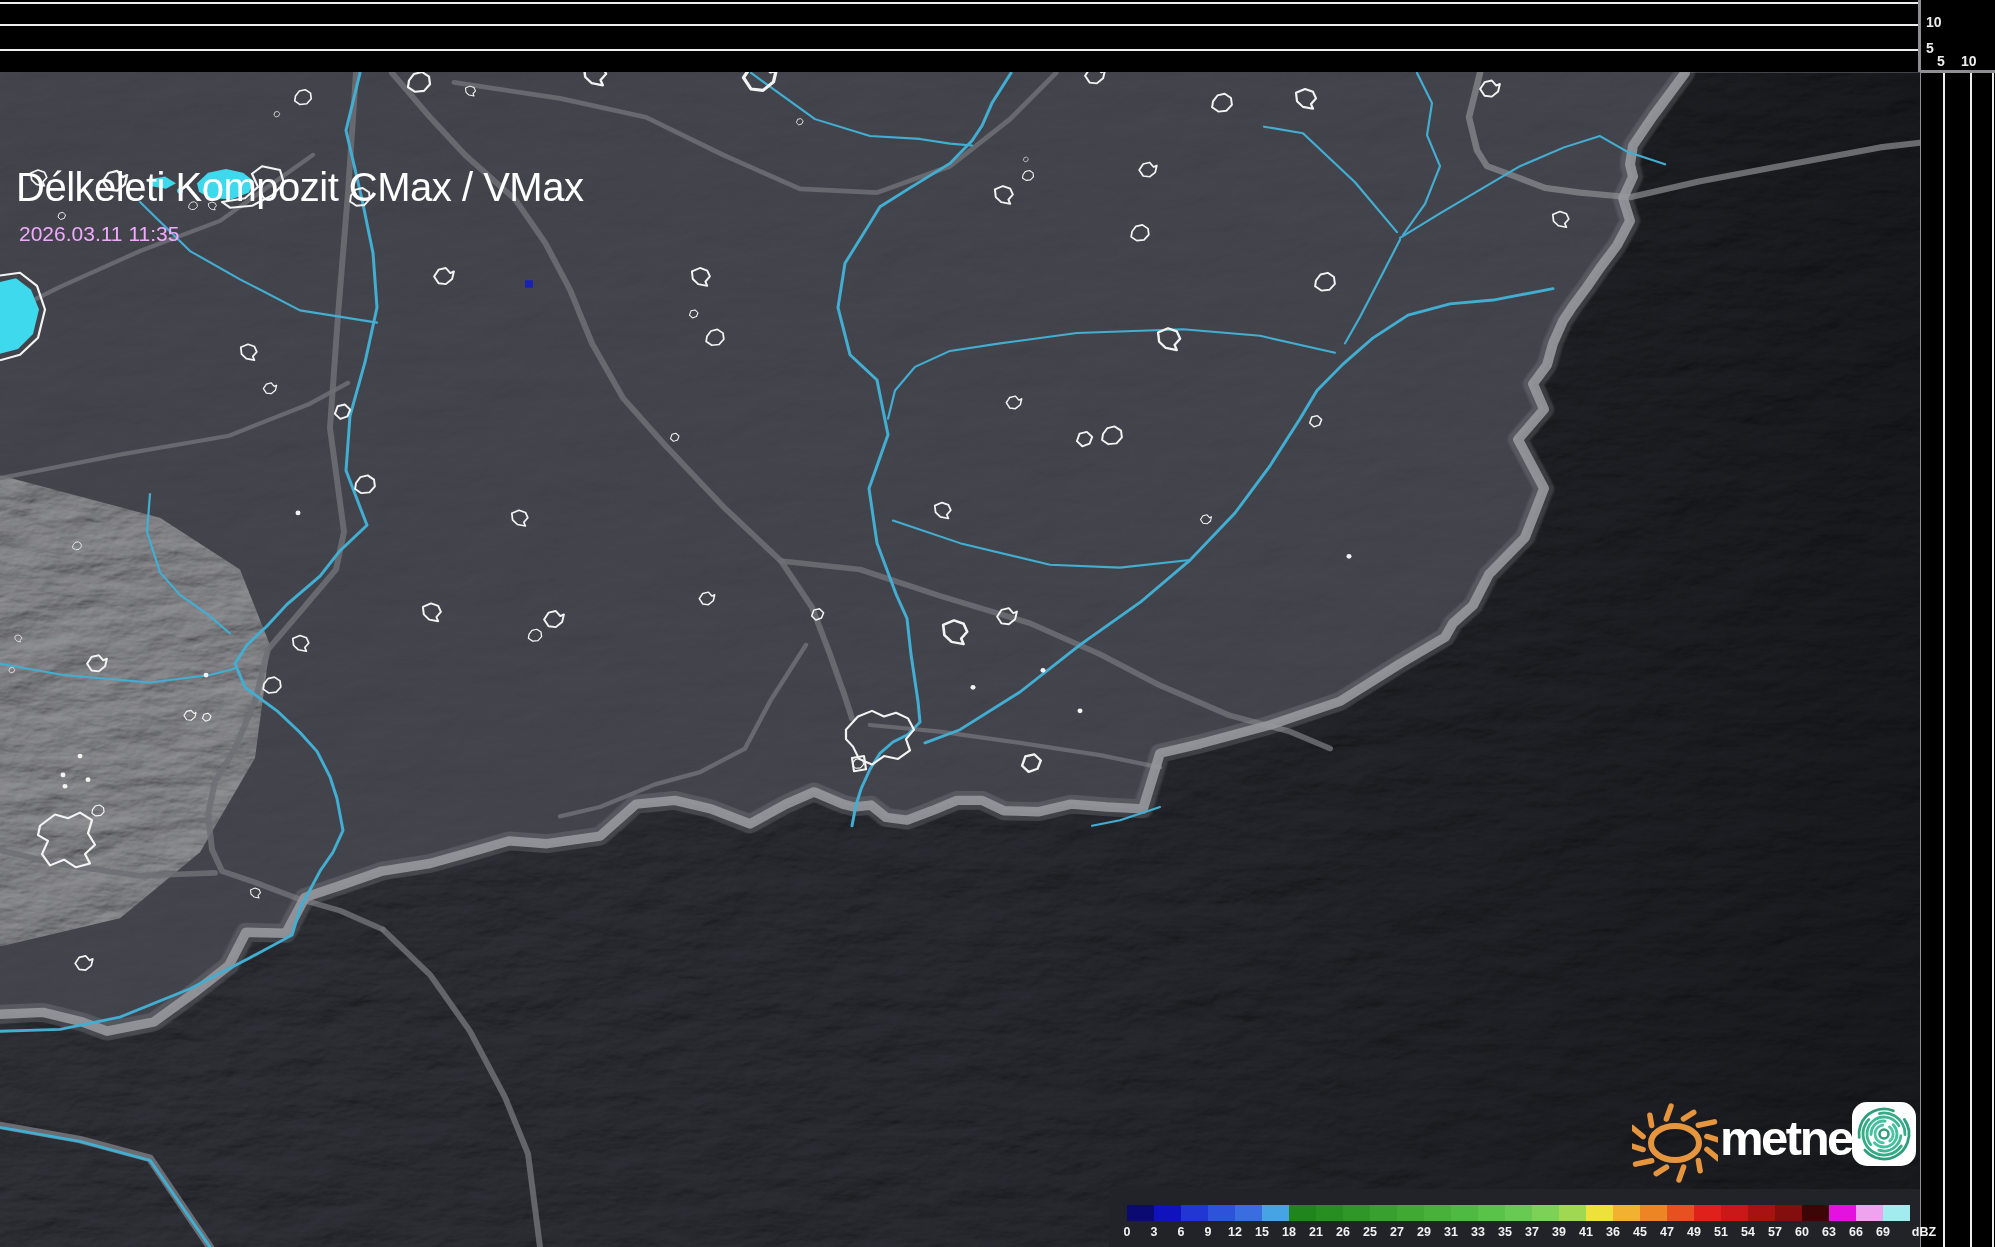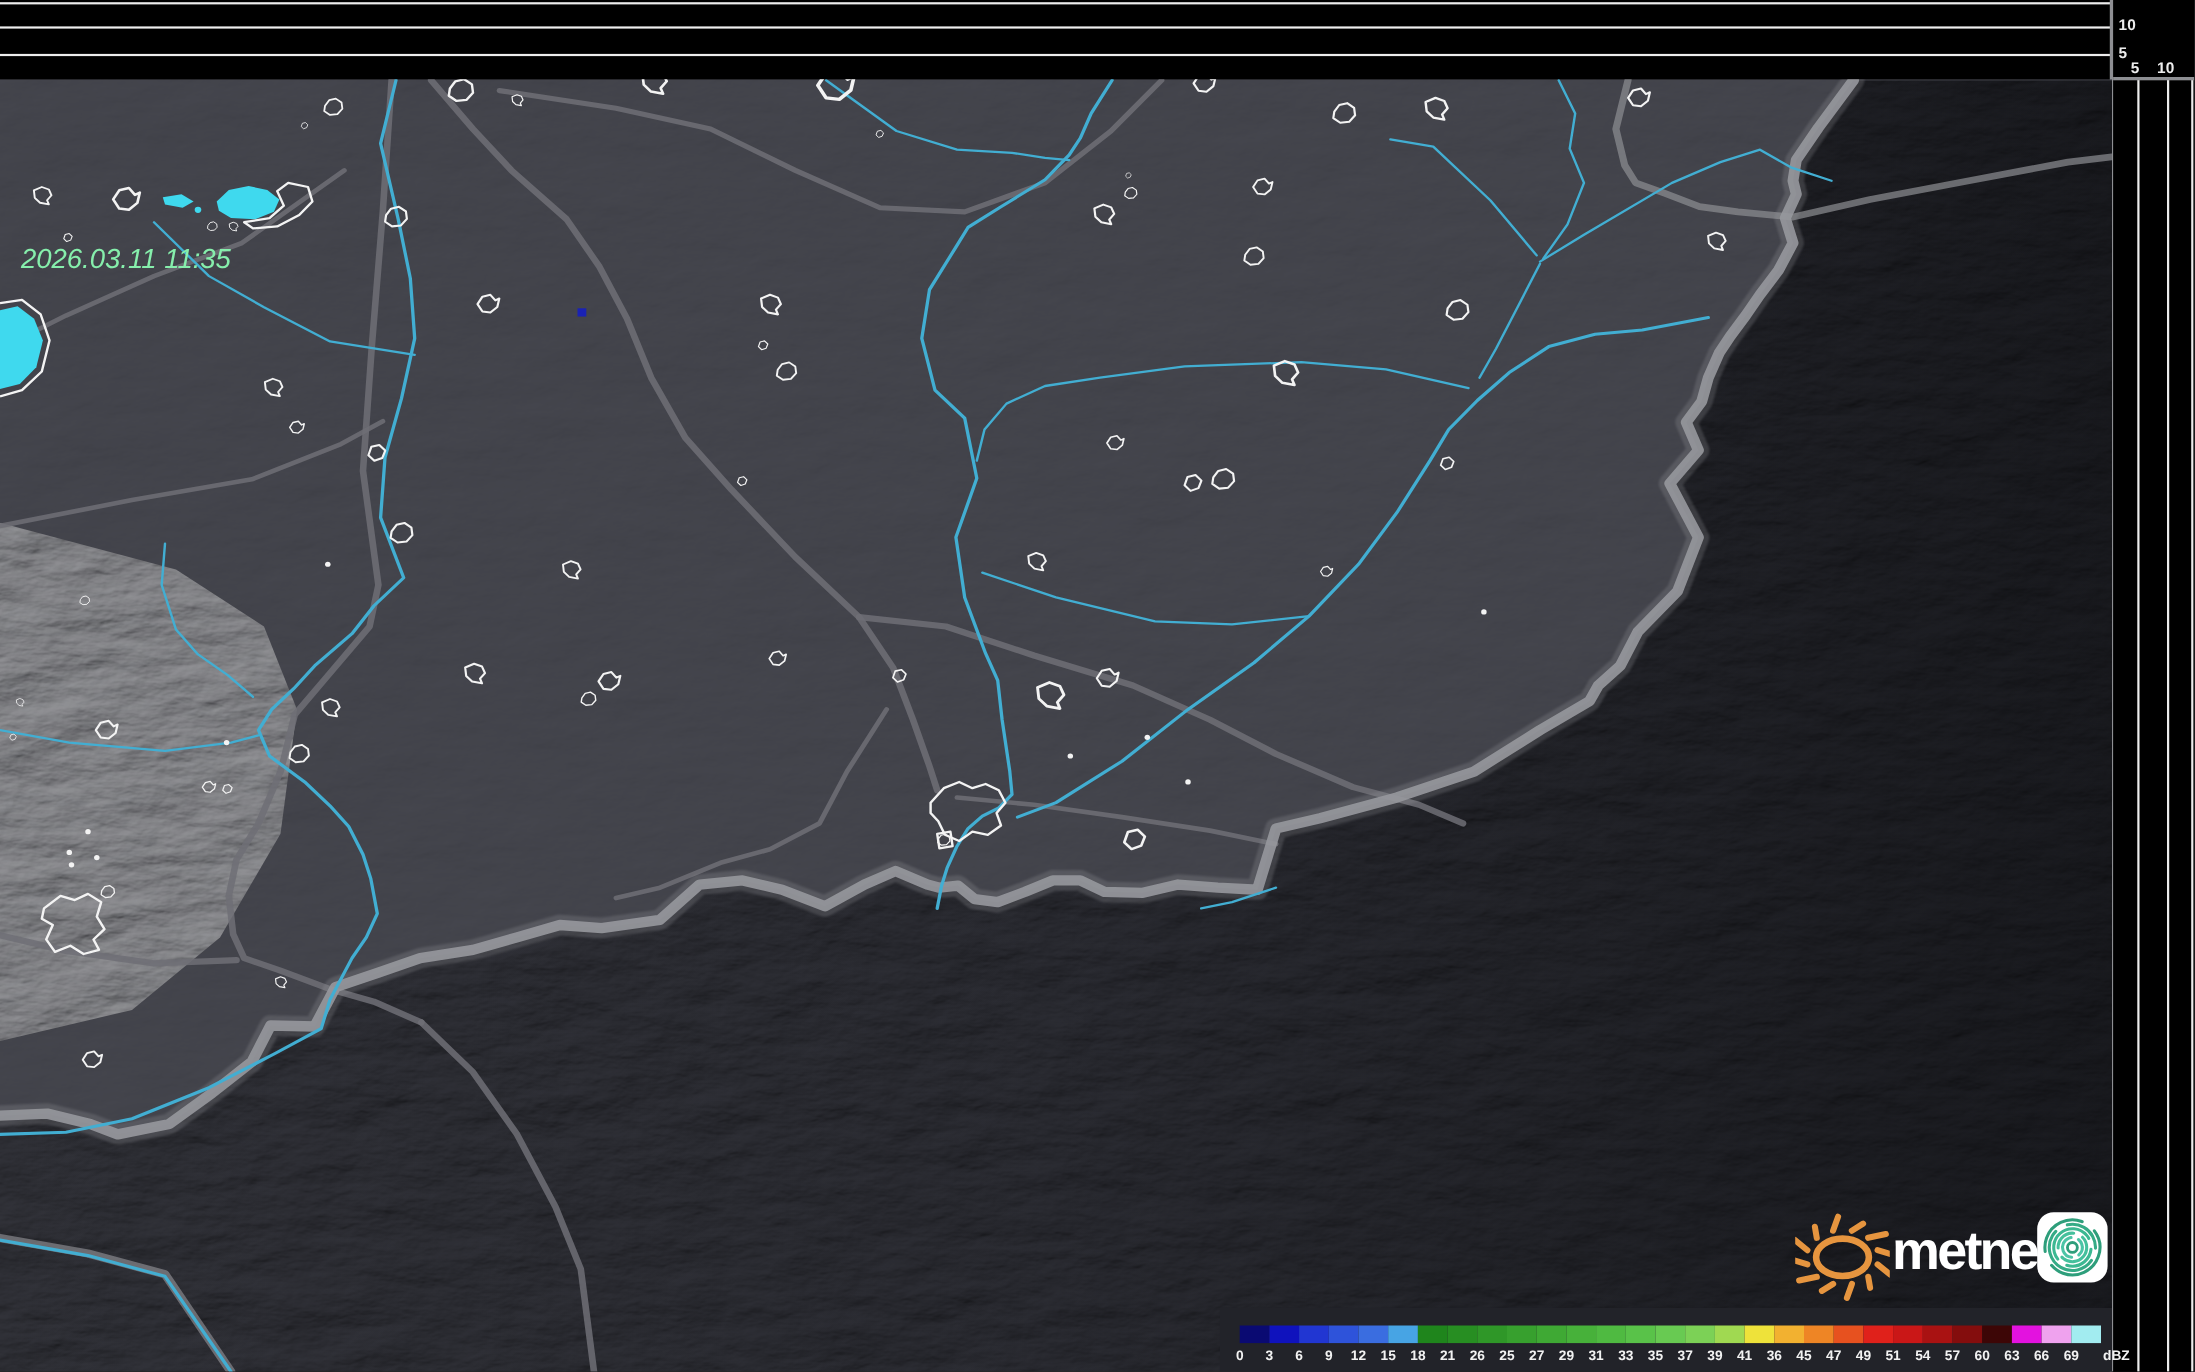--- a/index.html
+++ b/index.html
@@ -20,21 +20,21 @@
   .relief2{filter:url(#relief2);mix-blend-mode:multiply;}
   .road{fill:none;stroke:var(--road);stroke-linecap:round;stroke-linejoin:round;opacity:.85;}
   .road-lt{fill:none;stroke:var(--road-lt);stroke-linecap:round;stroke-linejoin:round;opacity:.7;}
   .river{fill:none;stroke:var(--river);stroke-width:3;stroke-linecap:round;stroke-linejoin:round;}
   .river-thin{stroke-width:2.2;}
   .lake{fill:var(--lake);stroke:none;}
   .settl{fill:none;stroke:var(--settl);stroke-width:2.2;stroke-linejoin:round;}
   .borderline{fill:none;stroke:var(--border);stroke-linecap:round;stroke-linejoin:round;}
   #map-title{position:absolute;left:16px;top:94px;color:#fff;font-size:40px;line-height:1.05;
              letter-spacing:-.5px;white-space:nowrap;}
-  #map-time{position:absolute;left:19px;top:150px;color:#86efac;font-size:25px;font-style:italic;}
+  #map-time{position:absolute;left:19px;top:150px;color:#f0abfc;font-size:21px;}
   
   #colorbar{position:absolute;left:1109px;top:1189px;width:811px;height:58px;background:#222329;}
   #cb-strip{position:absolute;left:18px;top:16px;height:16px;font-size:0;}
   .cb-seg{display:inline-block;width:27px;height:16px;}
   .cb-label{position:absolute;top:36px;transform:translateX(-50%);color:#f2f2f2;
             font-size:12.5px;font-weight:bold;white-space:nowrap;}
   
   #logo{position:absolute;left:1632px;top:1096px;width:288px;height:92px;}
   #logo-word{position:absolute;left:88px;top:12px;color:#fff;font-size:49px;font-weight:bold;
              letter-spacing:-2.5px;line-height:60px;}
@@ -238,20 +238,21 @@
 
       <g>
         <path class="settl" d="M846,770 L858,756 L872,750 L884,756 L896,752 L908,758 L914,770 L906,780 L910,792 L898,801 L884,798 L872,807 L859,801 L853,788 L846,780 Z"></path>
         <path class="settl" d="M852,800 L864,798 L866,812 L854,814 Z"></path>
         <path class="settl" d="M40,872 L55,860 L68,864 L80,858 L92,866 L88,880 L95,892 L85,902 L90,912 L76,916 L64,908 L50,914 L42,902 L48,888 L38,882 Z"></path>
       </g>
 
       <rect id="echo" x="525" y="293" width="8" height="8" fill="#1a22b4"></rect>
     </svg>
 
+    <div id="map-title">Délkeleti Kompozit CMax / VMax</div>
     <div id="map-time">2026.03.11 11:35</div>
   </div>
 
   <div id="colorbar">
     <div id="cb-strip"><span class="cb-seg" style="background: rgb(10, 10, 114);"></span><span class="cb-seg" style="background: rgb(15, 18, 189);"></span><span class="cb-seg" style="background: rgb(33, 54, 210);"></span><span class="cb-seg" style="background: rgb(46, 83, 218);"></span><span class="cb-seg" style="background: rgb(58, 109, 224);"></span><span class="cb-seg" style="background: rgb(71, 164, 228);"></span><span class="cb-seg" style="background: rgb(31, 133, 28);"></span><span class="cb-seg" style="background: rgb(39, 142, 34);"></span><span class="cb-seg" style="background: rgb(47, 151, 40);"></span><span class="cb-seg" style="background: rgb(55, 160, 46);"></span><span class="cb-seg" style="background: rgb(63, 169, 52);"></span><span class="cb-seg" style="background: rgb(71, 177, 58);"></span><span class="cb-seg" style="background: rgb(79, 186, 65);"></span><span class="cb-seg" style="background: rgb(89, 194, 73);"></span><span class="cb-seg" style="background: rgb(104, 202, 82);"></span><span class="cb-seg" style="background: rgb(124, 209, 86);"></span><span class="cb-seg" style="background: rgb(160, 217, 81);"></span><span class="cb-seg" style="background: rgb(238, 226, 58);"></span><span class="cb-seg" style="background: rgb(242, 177, 48);"></span><span class="cb-seg" style="background: rgb(238, 133, 37);"></span><span class="cb-seg" style="background: rgb(231, 81, 31);"></span><span class="cb-seg" style="background: rgb(224, 33, 27);"></span><span class="cb-seg" style="background: rgb(202, 23, 23);"></span><span class="cb-seg" style="background: rgb(169, 18, 18);"></span><span class="cb-seg" style="background: rgb(132, 13, 13);"></span><span class="cb-seg" style="background: rgb(61, 6, 6);"></span><span class="cb-seg" style="background: rgb(227, 18, 223);"></span><span class="cb-seg" style="background: rgb(239, 162, 238);"></span><span class="cb-seg" style="background: rgb(162, 236, 240);"></span></div>
     <div id="cb-labels">
         <span class="cb-label" style="left: 18px;">0</span>
         <span class="cb-label" style="left: 45px;">3</span>
         <span class="cb-label" style="left: 72px;">6</span>
         <span class="cb-label" style="left: 99px;">9</span>

